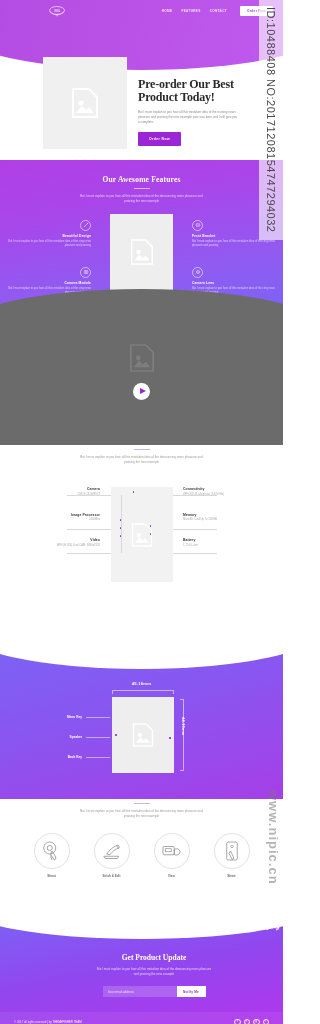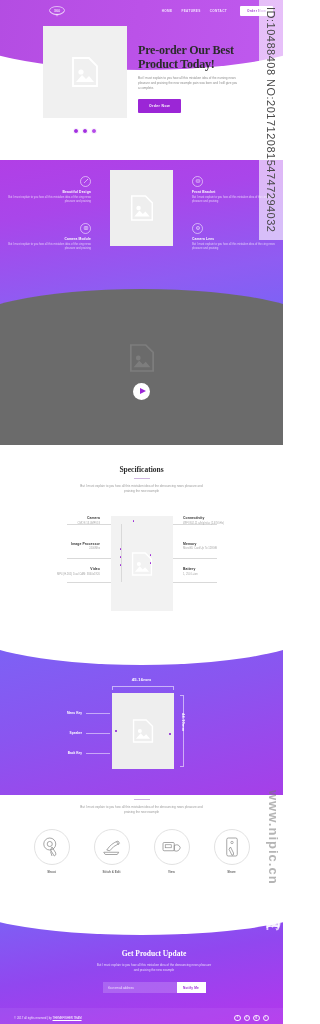--- a/index.html
+++ b/index.html
@@ -36,22 +36,22 @@
     color: #f3e3ff; font-size: 3.1px; letter-spacing: .35px;
     text-transform: uppercase; font-weight: bold; white-space: nowrap;
   }
   .order-btn-top {
     background: #ffffff; color: #a33fd6; font-size: 3.2px; font-weight: bold;
     padding: 3.2px 7px; border-radius: 1px; letter-spacing: .3px;
     white-space: nowrap; border: none; margin-left: 4px;
   }
 
   .hero-inner {
-    position: absolute; top: 26px; left: 0; width: 283px; height: 134px;
-    display: flex; z-index: 4;
+    position: absolute; top: 36px; left: 0; width: 283px; height: 134px;
+    display: flex; z-index: 4; align-items: center;
   }
   .hero-img-wrap { position: relative; width: 130px; padding-left: 43px; }
   .hero-img {
     width: 84px; height: 92px; background: #f0f0f0;
     display: flex; align-items: center; justify-content: center;
   }
   .ph-icon svg { display: block; }
   .hero-dots {
     position: absolute; left: 43px; top: 92px; width: 84px; height: 25px;
     display: flex; align-items: center; justify-content: center; gap: 3px;
@@ -336,20 +336,25 @@
       </div>
       <div class="hero-copy">
         <h1 class="hero-title">Pre-order Our Best Product Today!</h1>
         <p class="hero-text">But I must explain to you how all this mistaken idea of the nursing news pleasure and praising the new example pain was born and I will give you a complete.</p>
         <button class="btn-primary">Order Now</button>
       </div>
     </div>
   </section>
 
   <section class="features">
+    <div class="sec-head">
+      <h2 class="sec-title-light">Our Awesome Features</h2>
+      <div class="divider-light"></div>
+      <p class="sec-sub-light">But I must explain to you how all this mistaken idea of the denouncing news pleasure and praising the new example</p>
+    </div>
 
     <div class="feat-body">
       <div class="feat-col left">
         <div class="feat-item">
           <span class="feat-icon">
             <svg width="6" height="6" viewBox="0 0 12 12">
               <path d="M2 10 L9 3" stroke="#ffffff" stroke-width="1.1" fill="none"></path>
               <path d="M8 2 l2 2" stroke="#ffffff" stroke-width="1.1" fill="none"></path>
             </svg>
           </span>
@@ -422,21 +427,20 @@
         <circle cx="10" cy="16" r="2.6" fill="#ffffff"></circle>
         <path d="M5 26 l6-7 4 4 3-3 5 6 Z" fill="#ffffff"></path>
       </svg>
     </div>
     <div class="play-btn">
       <span class="play-tri"></span>
     </div>
   </section>
 
   <section class="specs">
-    <h2 class="sec-title-dark">Specifications</h2>
     <div class="divider-dark"></div>
     <p class="sec-sub-dark">But I must explain to you how all this mistaken idea of the denouncing news pleasure and praising the new example</p>
 
     <div class="spec-body">
       <div class="spec-col left">
         <div class="spec-item">
           <div class="spec-name">Camera</div>
           <div class="spec-val">CMOS 13.0MP/4:3</div>
         </div>
         <div class="spec-item">

